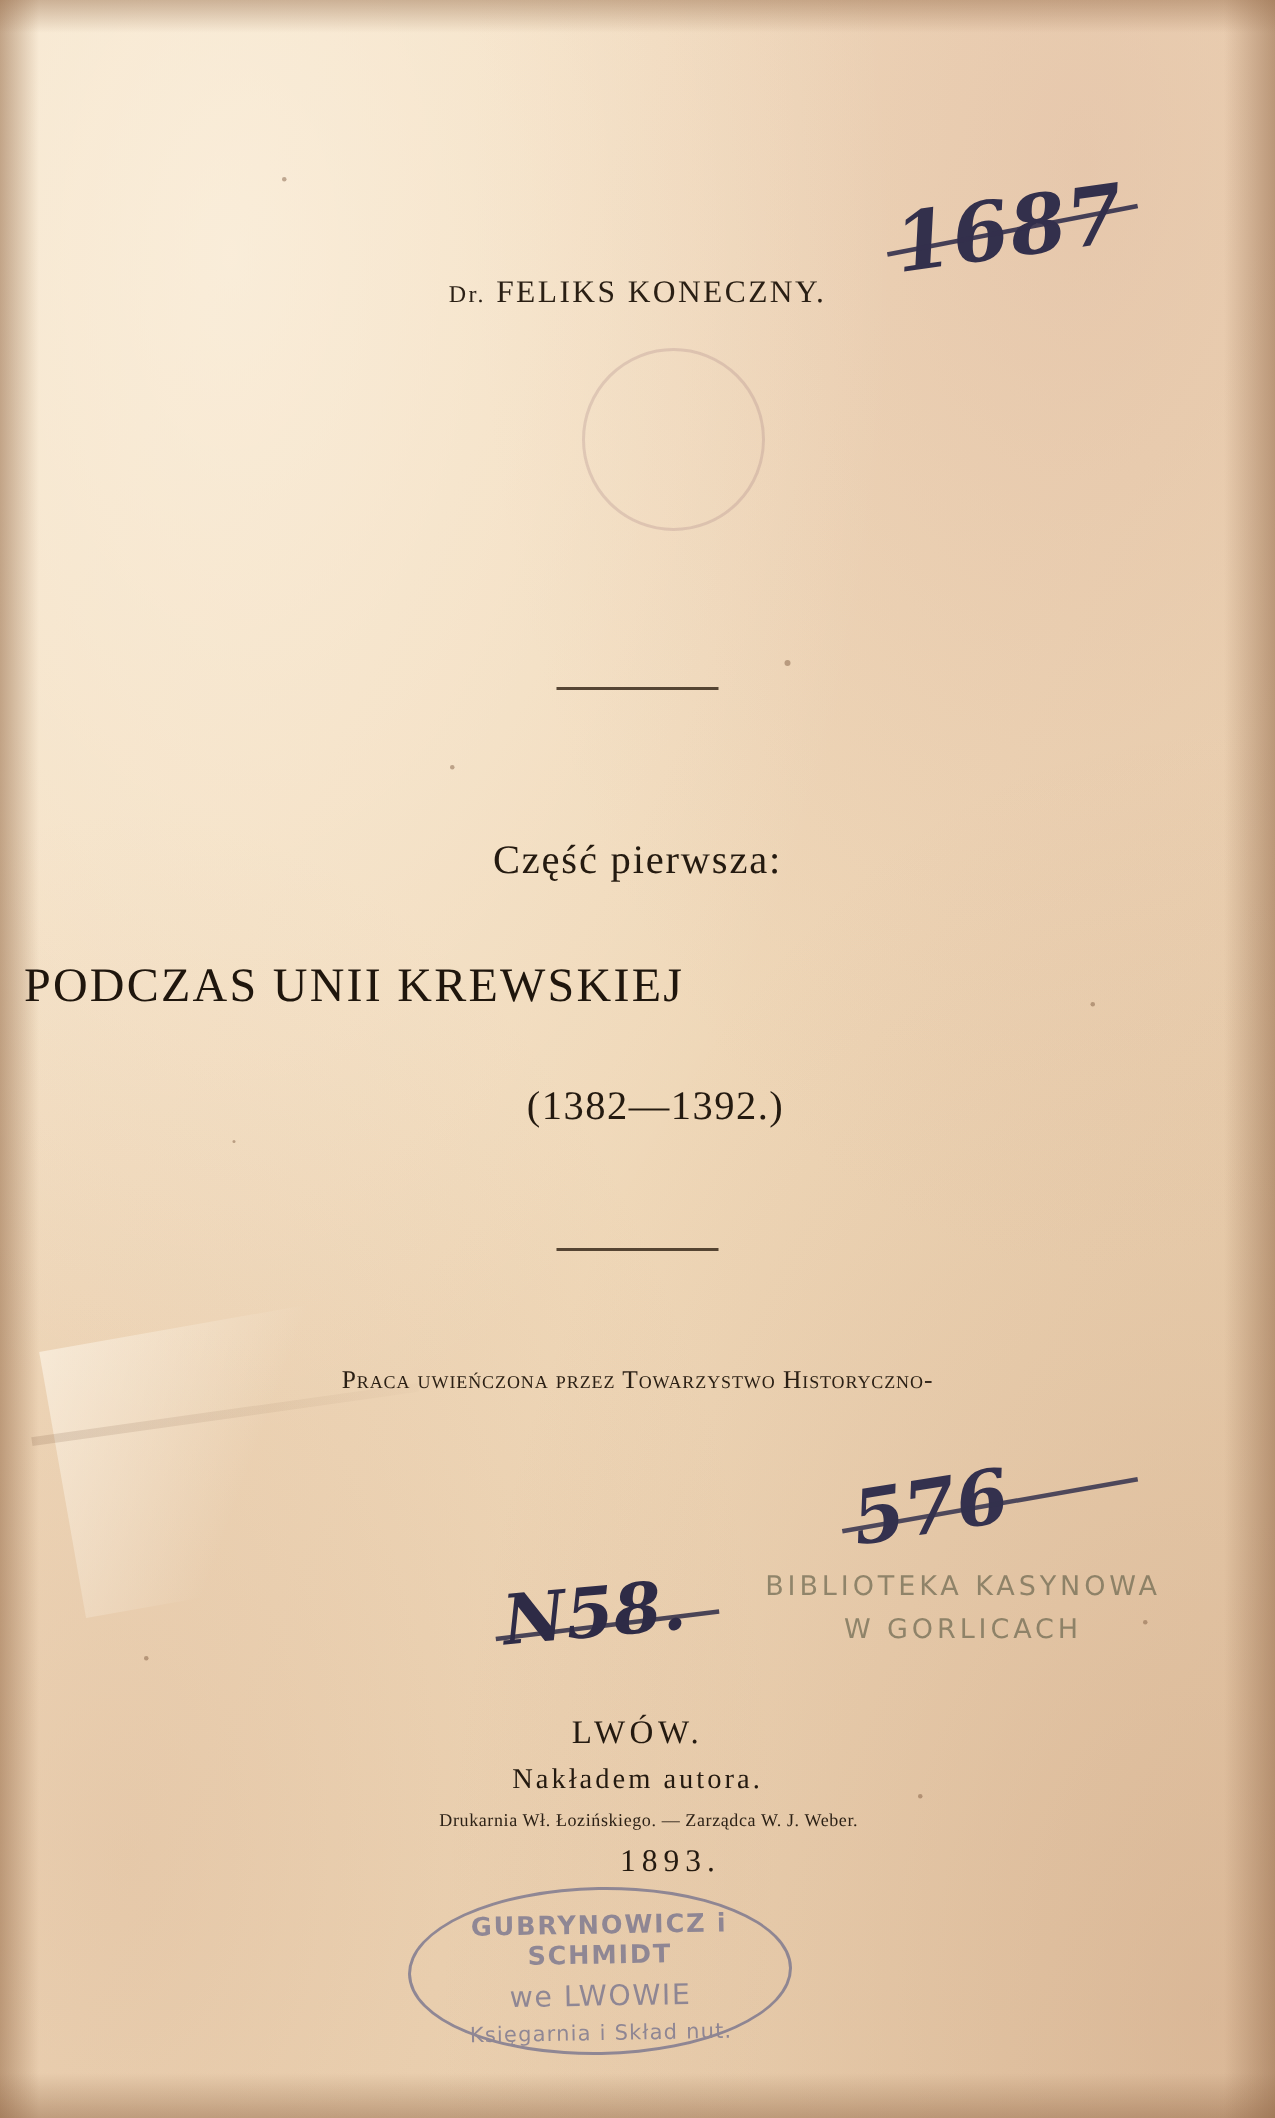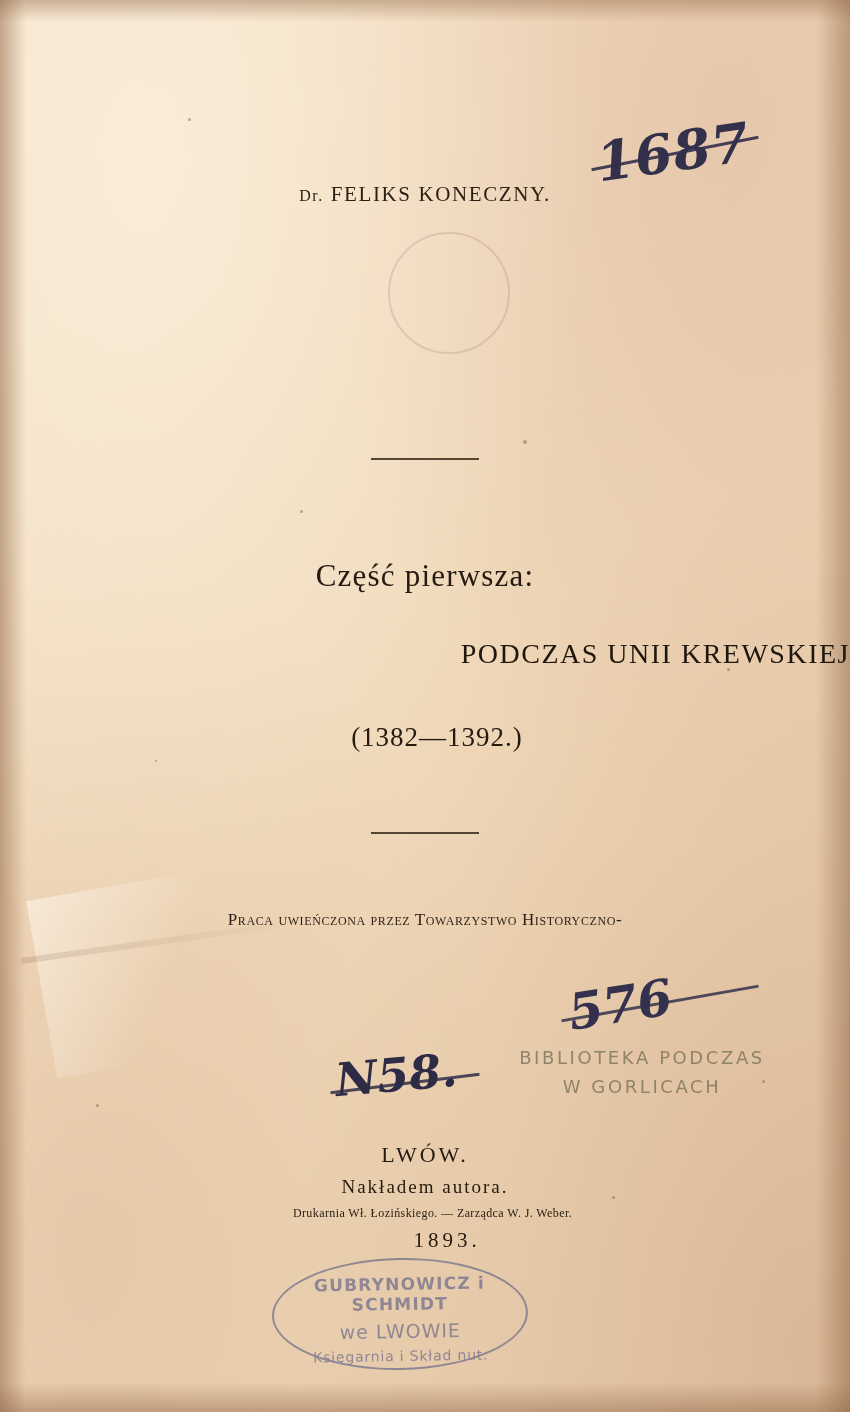--- a/index.html
+++ b/index.html
@@ -113,31 +113,31 @@
     opacity: 0.85;
   }
   .rule-1 { top: 458px; width: 108px; }
   .rule-2 { top: 832px; width: 108px; }
 
   .part-label {
     position: absolute;
     top: 558px;
     left: 0; right: 0;
     text-align: center;
-    font-size: 31px;
+    font-size: 27px;
     letter-spacing: 1.2px;
     color: #241a10;
   }
 
   .subtitle {
     position: absolute;
     top: 638px;
     left: 16px; right: 0;
-    text-align: right;
-    font-size: 28px;
+    text-align: left;
+    font-size: 32px;
     letter-spacing: 1.5px;
     color: #1f160d;
   }
 
   .dates {
     position: absolute;
     top: 722px;
     left: 0; right: 0;
     text-align: center;
     font-size: 27px;
@@ -372,21 +372,21 @@
   <div class="hand hand-1687">1687</div>
   <div class="hand-1687-strike"></div>
 
   <div class="hand hand-576">576</div>
   <div class="hand-576-strike"></div>
 
   <div class="hand hand-n58">N58.</div>
   <div class="hand-n58-strike"></div>
 
   <div class="stamp-library">
-    <div>BIBLIOTEKA PODCZAS</div>
+    <div>BIBLIOTEKA KASYNOWA</div>
     <div>W GORLICACH</div>
   </div>
 
   <div class="stamp-oval">
     <div class="l1">GUBRYNOWICZ i SCHMIDT</div>
     <div class="l2">we LWOWIE</div>
     <div class="l3">Księgarnia i Skład nut.</div>
   </div>
 
 </div>

